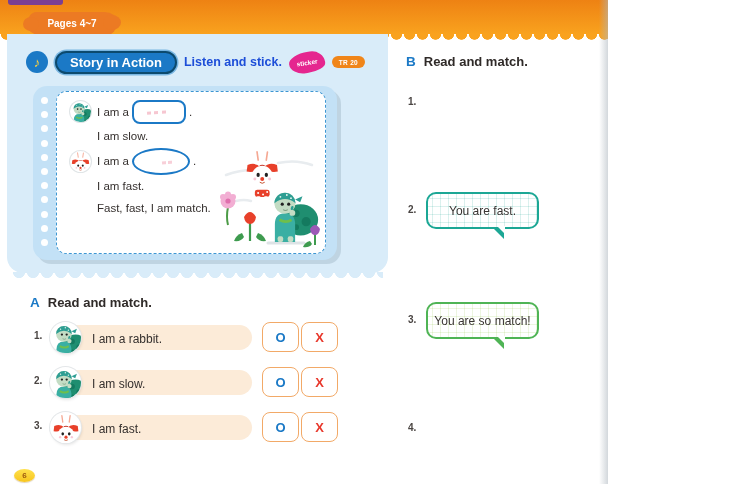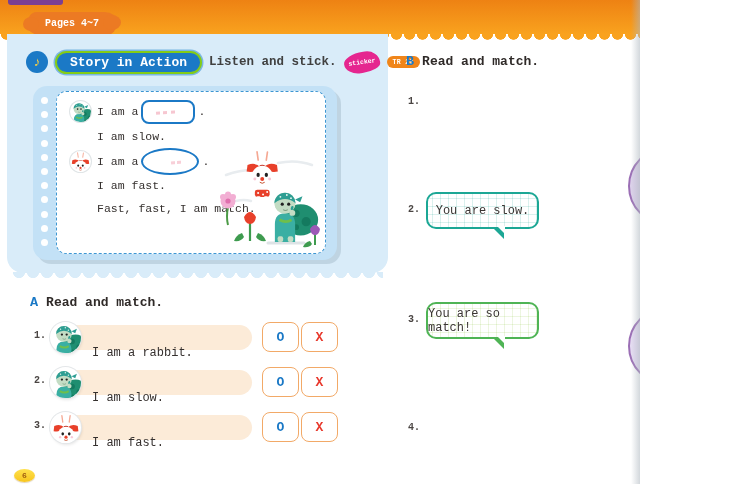--- a/index.html
+++ b/index.html
@@ -1,17 +1,17 @@
 <!DOCTYPE html>
 <html><head>
 <meta charset="utf-8">
 <style>
   html,body{margin:0;padding:0;background:#fff;}
   .page{position:relative;width:608px;height:484px;overflow:hidden;background:#fff;
-        font-family:Liberation Mono, monospace;color:#35302E;padding-left:32px;}
+        font-family:Liberation Sans, sans-serif;color:#35302E;}
 
   
   .header{position:absolute;left:0;top:0;width:737px;height:34px;
           background:linear-gradient(180deg,#EE8213,#F9A21E);}
   .header-scallop{position:absolute;left:0;top:34px;width:737px;height:6px;
           background-image:radial-gradient(circle at 50% 0,#F9A21E 5.4px,rgba(0,0,0,0) 6px);
           background-size:13px 6px;background-repeat:repeat-x;}
   .purple-tab{position:absolute;left:8px;top:0;width:55px;height:5px;background:#7B3F92;
           border-radius:0 0 3px 3px;}
   .pages-badge{position:absolute;left:27px;top:12px;width:90px;height:23px;background:#EC7A23;
@@ -38,23 +38,23 @@
           border-radius:0 0 16px 16px;}
   .panel-scallop{position:absolute;left:12px;top:272px;width:371px;height:7px;
           background-image:radial-gradient(circle at 50% 0,#D9ECF9 5.8px,rgba(0,0,0,0) 6.4px);
           background-size:14px 7px;background-repeat:repeat-x;}
 
   
   .story-header{position:absolute;left:26px;top:49px;height:26px;display:flex;
           align-items:center;gap:7px;}
   .music-icon{width:22px;height:22px;border-radius:50%;background:#1B79C6;color:#FFD23F;
           font-size:13px;display:flex;align-items:center;justify-content:center;flex:0 0 auto;}
-  .story-pill{background:#1B79C6;border:2px solid #84cc16;box-shadow:0 0 0 1.5px #79B6E2;
+  .story-pill{background:#1B79C6;border:2px solid #0c4a6e;box-shadow:0 0 0 1.5px #79B6E2;
           border-radius:999px;padding:2px 13px;color:#fff;font-size:13px;font-weight:bold;}
-  .instruction{font-size:12.5px;font-weight:bold;color:#404040;}
+  .instruction{font-size:12.5px;font-weight:bold;color:#1d4ed8;}
   .sticker-badge{width:36px;height:21px;background:#E5268F;color:#fff;font-size:6.5px;
           font-weight:bold;display:flex;align-items:center;justify-content:center;
           border-radius:60% 40% 55% 45%/50% 60% 40% 55%;transform:rotate(-8deg);}
   .track-badge{min-width:27px;height:12px;padding:0 3px;background:#F08519;border-radius:6px;
           color:#fff;font-size:6.5px;font-weight:bold;display:flex;align-items:center;
           justify-content:center;letter-spacing:.3px;}
 
   
   .story-card{position:absolute;left:33px;top:86px;width:304px;height:174px;background:#C3E1F6;
           border-radius:14px;box-shadow:4px 4px 0 rgba(125,150,170,.28);}
@@ -90,21 +90,21 @@
   .sec-letter{color:#1B79C6;font-weight:800;font-size:13.5px;}
   .sec-title{color:#2F2A28;font-weight:bold;font-size:13px;}
   .a-row{position:absolute;left:28px;width:322px;height:31px;}
   .a-num{position:absolute;left:6px;top:8px;font-size:10px;font-weight:bold;color:#4A4543;}
   .a-pill{position:absolute;left:36px;top:3px;width:188px;height:25px;background:#FCEBD8;
           border-radius:12.5px;}
   .a-avatar{position:absolute;left:22px;top:0;width:31px;height:31px;border-radius:50%;
           background:#fff;box-shadow:0 0 0 1px #E4E7E9,1px 2px 3px rgba(0,0,0,.1);
           overflow:hidden;display:flex;align-items:center;justify-content:center;}
   .a-avatar svg{width:30px;height:30px;display:block;}
-  .a-text{position:absolute;left:64px;top:16px;line-height:31px;font-size:12px;color:#35302E;}
+  .a-text{position:absolute;left:64px;top:2px;line-height:31px;font-size:12px;color:#35302E;}
   .ox{position:absolute;top:0;width:37px;height:30px;background:#fff;border:1.6px solid #F2A967;
           border-radius:8px;box-sizing:border-box;display:flex;align-items:center;
           justify-content:center;font-weight:800;font-size:13px;cursor:pointer;}
   .ox.o{left:234px;color:#1B79C6;}
   .ox.x{left:273px;color:#E8382C;}
 
   
   .b-item{position:absolute;left:406px;width:170px;height:56px;}
   .b-num{position:absolute;left:2px;top:12px;font-size:10px;font-weight:bold;color:#4A4543;}
   .bubble{position:absolute;left:20px;top:0;width:113px;height:37px;background:#fff;
@@ -352,21 +352,21 @@
     <span class="sec-letter">B</span>
     <span class="sec-title">Read and match.</span>
   </div>
 
   <div class="b-item" style="top:84px">
     <span class="b-num">1.</span>
   </div>
   <div class="b-item" style="top:192px">
     <span class="b-num">2.</span>
     <div class="bubble teal" style="--bc: #1CA795;">
-      <span>You are slow.</span>
+      <span>You are fast.</span>
       <span class="tail-border"></span>
       <span class="tail-fill"></span>
     </div>
   </div>
   <div class="b-item" style="top:302px">
     <span class="b-num">3.</span>
     <div class="bubble green" style="--bc: #4FB455;">
       <span>You are so match!</span>
       <span class="tail-border"></span>
       <span class="tail-fill"></span>

